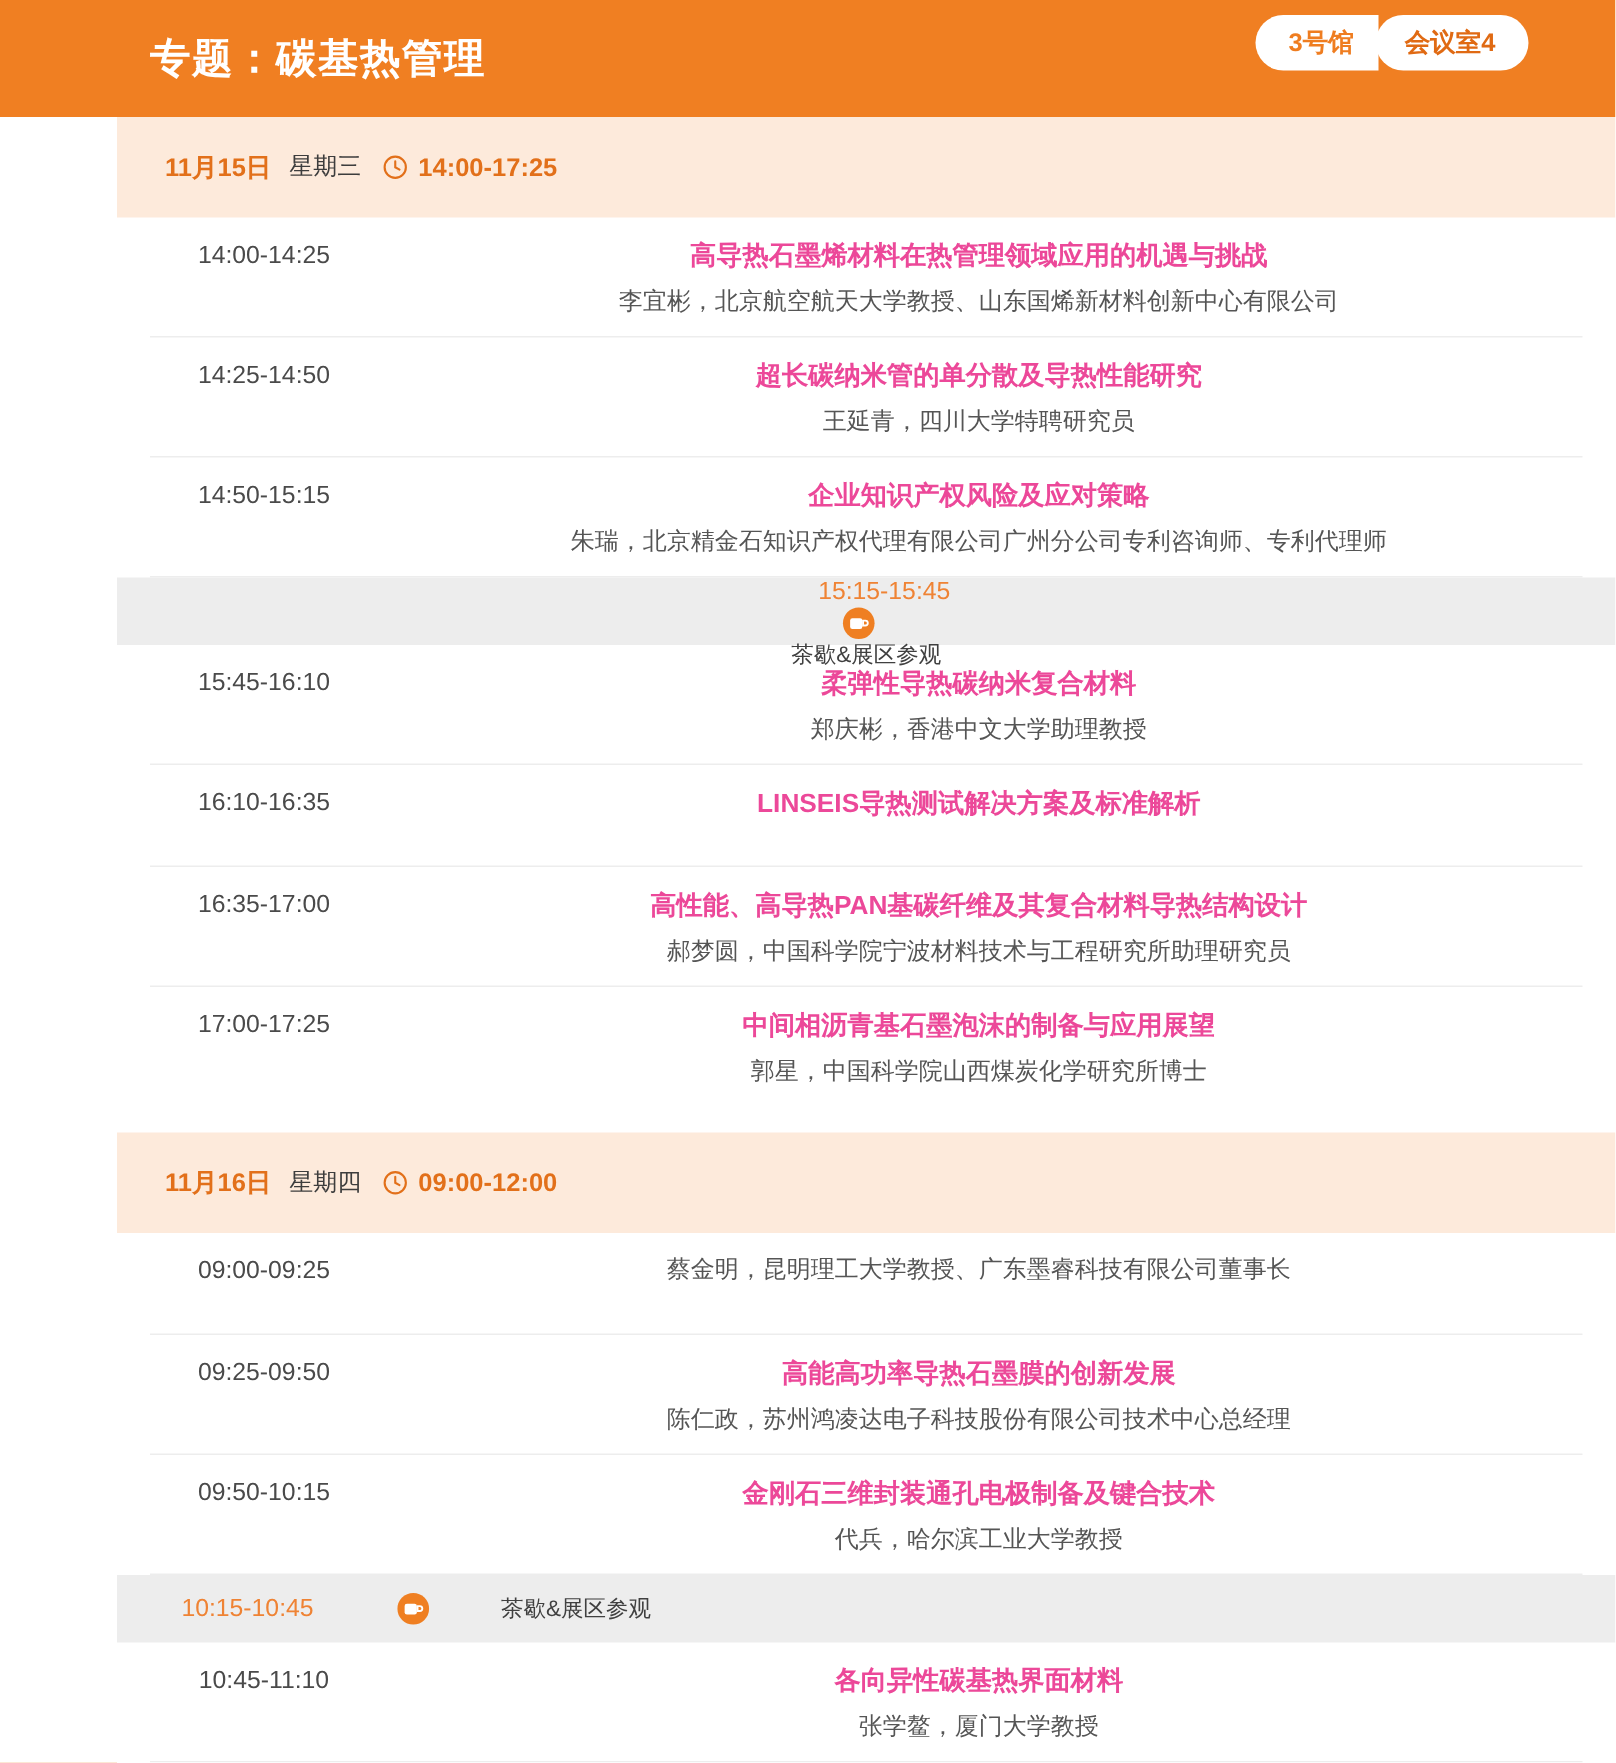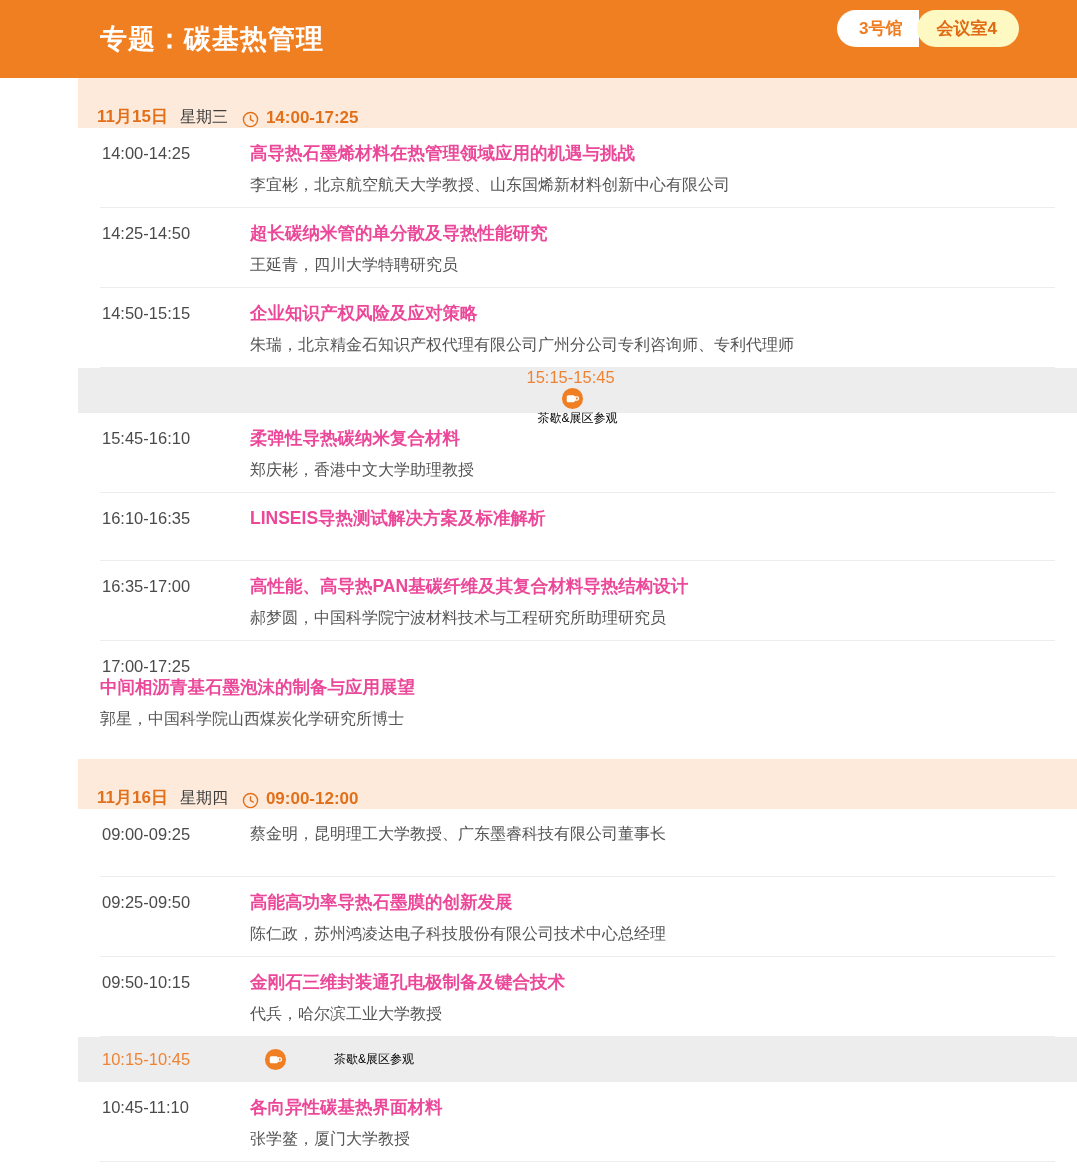--- a/index.html
+++ b/index.html
@@ -77,43 +77,43 @@
     background: #ffffff;
     border-radius: 19px;
   }
   .pill-hall {
     border-top-right-radius: 0;
     border-bottom-right-radius: 0;
     padding-right: 16px;
     color: #ef7d20;
   }
   .pill-room {
-    background: #fef9c3;
+    background: #ffffff;
     color: #e06a13;
     margin-left: -2px;
     border-top-left-radius: 19px;
     border-bottom-left-radius: 19px;
     padding-left: 20px;
   }
 
   
   .content {
     position: absolute;
     left: 78px;
     top: 78px;
     width: 999px;
   }
 
   
   .day-band {
     background: #fdeadb;
-    height: 50px;
-    display: flex;
-    align-items: flex-end;
-    padding-left: 19px;
+    height: 67px;
+    display: flex;
+    align-items: center;
+    padding-left: 32px;
     margin-top: 0;
   }
   .day-date {
     color: #e2701a;
     font-size: 17px;
     font-weight: bold;
     margin-right: 12px;
   }
   .day-week {
     color: #3d3d3d;
@@ -127,31 +127,32 @@
     flex: none;
   }
   .day-time {
     color: #e2701a;
     font-size: 17px;
     font-weight: bold;
   }
 
   .rows {
     padding: 0 22px 0 22px;
+    text-align: center;
   }
 
   
   .row {
     display: flex;
     align-items: flex-start;
     border-bottom: 1px solid #ededed;
     padding: 14px 0 11px 0;
     min-height: 68px;
   }
-  .row:last-child { border-bottom: none; flex-direction: column; }
+  .row:last-child { border-bottom: none; }
   .row-time {
     width: 150px;
     flex: none;
     font-size: 16.5px;
     color: #4a4a4a;
     padding-top: 2px;
     padding-left: 2px;
   }
   .row-body { flex: 1; }
   .row-title {
@@ -182,22 +183,22 @@
     font-size: 16.5px;
     padding-left: 24px;
   }
   .break-icon {
     width: 23px;
     height: 23px;
     margin-right: 11px;
     flex: none;
   }
   .break-label {
-    font-size: 12px;
-    color: #000000;
+    font-size: 15px;
+    color: #404040;
   }
 
   .spacer-18 { height: 18px; }
 </style>
 </head>
 <body>
 
 <div class="page">
 
   <div class="left-rail">

